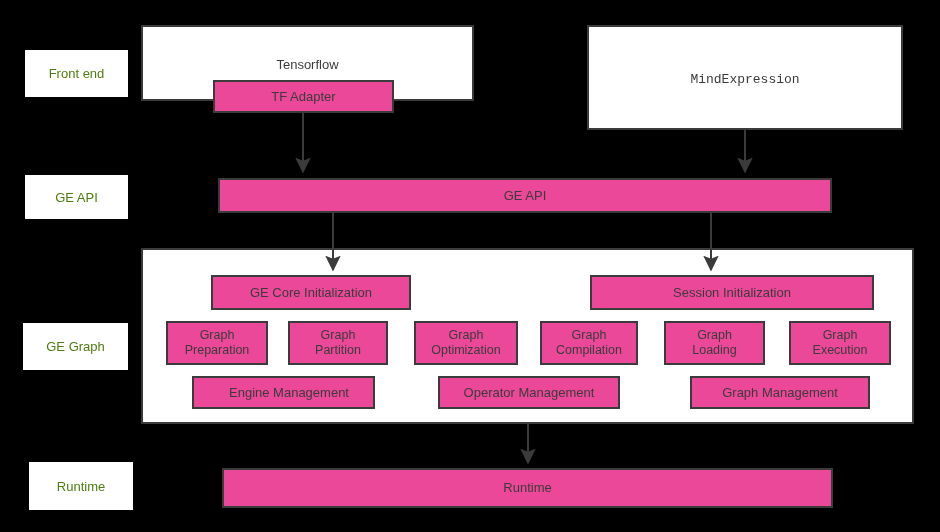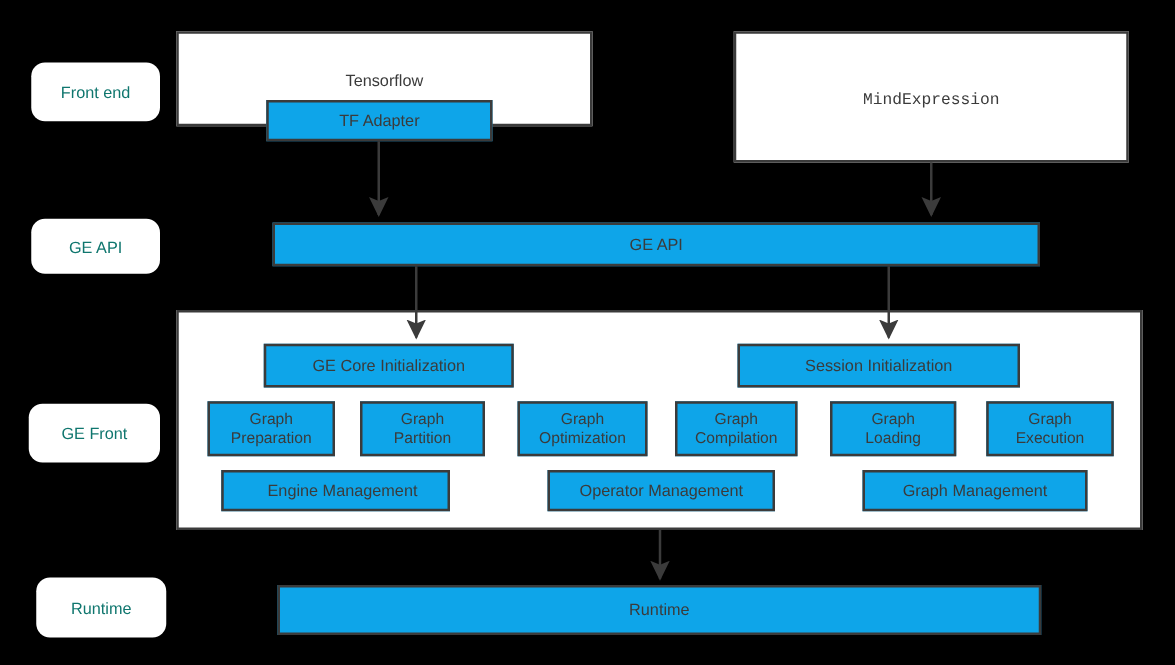--- a/index.html
+++ b/index.html
@@ -14,44 +14,43 @@
     height: 532px;
     background: #000000;
     font-family: "Liberation Sans", sans-serif;
     overflow: hidden;
   }
 
   
   .box {
     position: absolute;
     box-sizing: border-box;
-    background: #0ea5e9;
+    background: #ec4899;
     color: #3b3b3b;
     display: flex;
     align-items: center;
     justify-content: center;
     text-align: center;
     line-height: 1.18;
     white-space: pre-line;
   }
   .bordered {
     border: 2px solid #3b3b3b;
   }
 
   
   .stage-label {
     position: absolute;
     box-sizing: border-box;
     background: #ffffff;
-    color: #0f766e;
+    color: #4d7c0f;
     display: flex;
     align-items: center;
     justify-content: center;
     font-size: 13px;
-    border-radius: 11px;
   }
 
   
   .container-box {
     position: absolute;
     box-sizing: border-box;
     background: #ffffff;
     border: 2px solid #3b3b3b;
   }
   .container-title {
@@ -83,21 +82,21 @@
 
   <div class="stage-label" style="left:25px; top:50px; width:103px; height:47px;">
     <span>Front end</span>
   </div>
 
   <div class="stage-label" style="left:25px; top:175px; width:103px; height:44px;">
     <span>GE API</span>
   </div>
 
   <div class="stage-label" style="left:23px; top:323px; width:105px; height:47px;">
-    <span>GE Front</span>
+    <span>GE Graph</span>
   </div>
 
   <div class="stage-label" style="left:29px; top:462px; width:104px; height:48px;">
     <span>Runtime</span>
   </div>
 
   <div class="container-box" style="left:141px; top:25px; width:333px; height:76px;">
     <div class="container-title" style="top:30px;">Tensorflow</div>
   </div>
 
@@ -112,21 +111,21 @@
   <div class="box bordered fs13" style="left:218px; top:178px; width:614px; height:35px;">
     <span>GE API</span>
   </div>
 
   <div class="container-box" style="left:141px; top:248px; width:773px; height:176px;"></div>
 
   <div class="box bordered fs13" style="left:211px; top:275px; width:200px; height:35px;">
     <span>GE Core Initialization</span>
   </div>
 
-  <div class="box bordered fs13" style="left:590px; top:275px; width:226px; height:35px;">
+  <div class="box bordered fs13" style="left:590px; top:275px; width:284px; height:35px;">
     <span>Session Initialization</span>
   </div>
 
   <div class="box bordered fs12" style="left:166px; top:321px; width:102px; height:44px;">
     <span>Graph
 Preparation</span>
   </div>
 
   <div class="box bordered fs12" style="left:288px; top:321px; width:100px; height:44px;">
     <span>Graph
@@ -146,21 +145,21 @@
   <div class="box bordered fs12" style="left:664px; top:321px; width:101px; height:44px;">
     <span>Graph
 Loading</span>
   </div>
 
   <div class="box bordered fs12" style="left:789px; top:321px; width:102px; height:44px;">
     <span>Graph
 Execution</span>
   </div>
 
-  <div class="box bordered fs13" style="left:177px; top:376px; width:183px; height:33px;padding-left:11px;">
+  <div class="box bordered fs13" style="left:192px; top:376px; width:183px; height:33px;padding-left:11px;">
     <span>Engine Management</span>
   </div>
 
   <div class="box bordered fs13" style="left:690px; top:376px; width:180px; height:33px;">
     <span>Graph Management</span>
   </div>
 
   <div class="box bordered fs13" style="left:438px; top:376px; width:182px; height:33px;">
     <span>Operator Management</span>
   </div>

